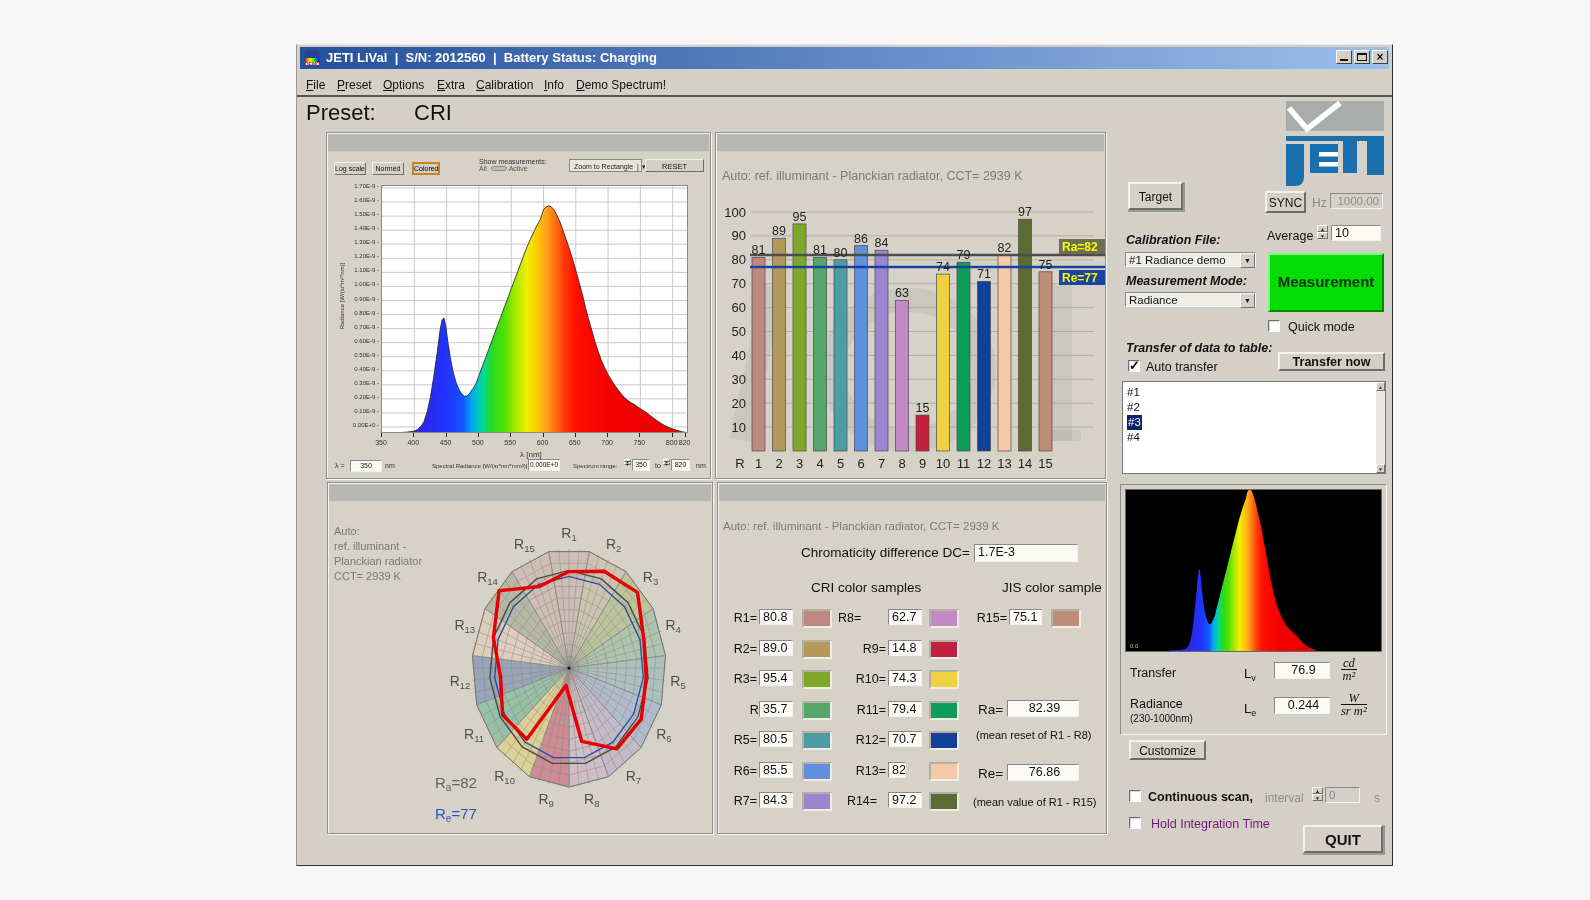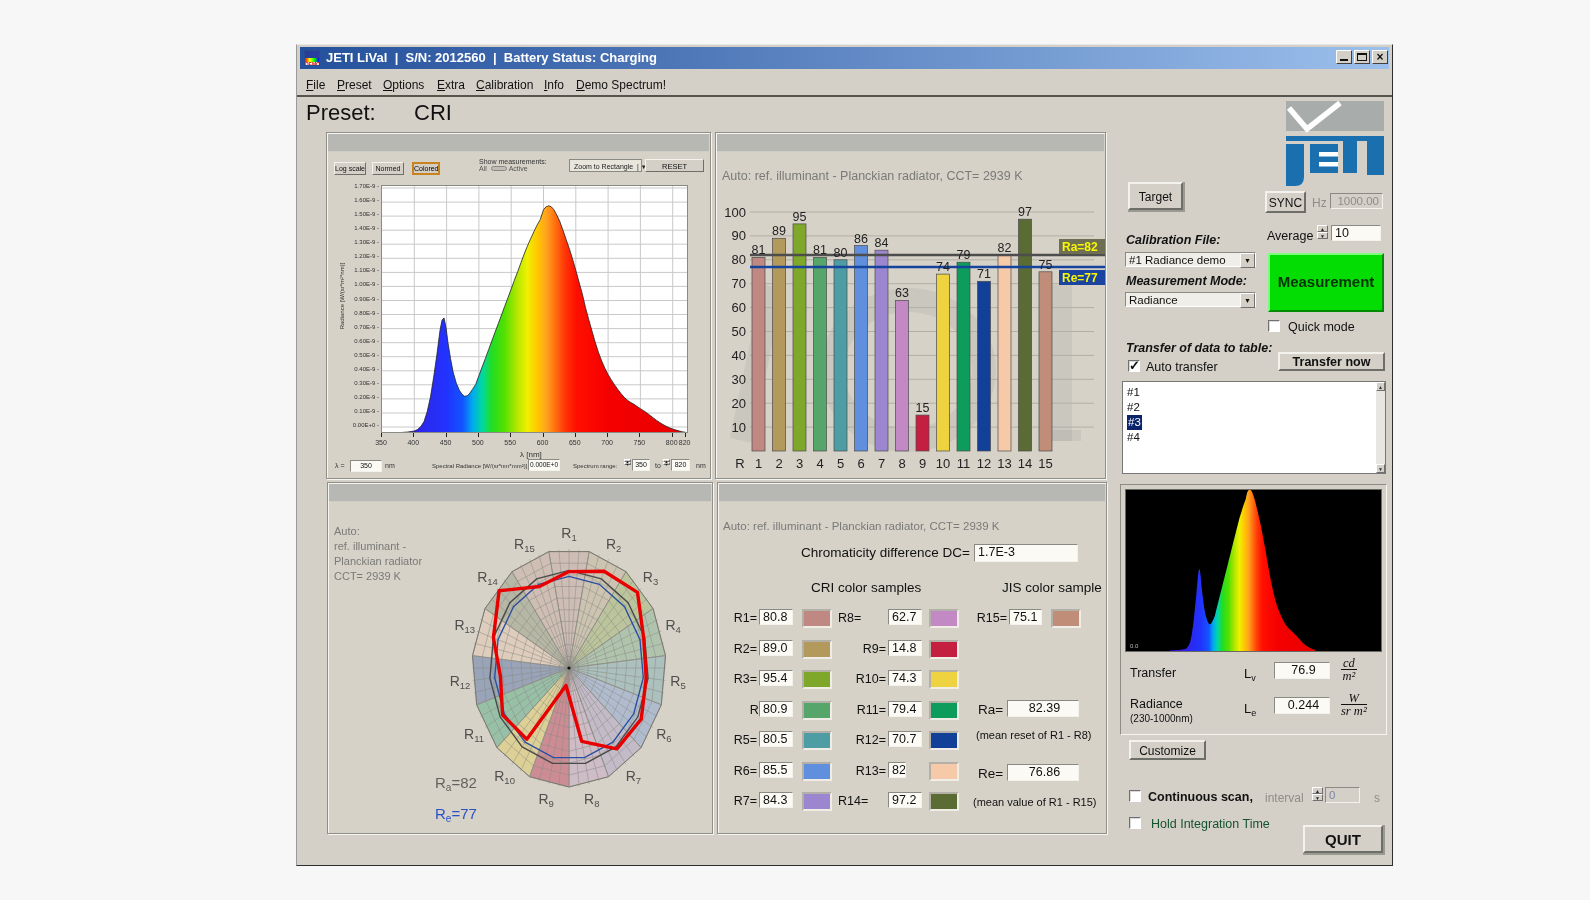--- a/index.html
+++ b/index.html
@@ -378,41 +378,41 @@
       <div style="position:absolute;left:120px;top:158.5px;width:48px;text-align:right;font-size:12.5px;color:#111">R9=</div>
       <div class="ebox" style="left:170px;top:156.5px;width:34px;height:16px">14.8</div>
       <div class="swatch" style="left:211px;top:156.5px;background:#c41f40"></div>
       <div style="position:absolute;left:0;top:189.0px;width:39px;text-align:right;font-size:12.5px;color:#111">R3=</div>
       <div class="ebox" style="left:41px;top:187.0px;width:34px;height:16px">95.4</div>
       <div class="swatch" style="left:84px;top:187.0px;background:#7fa82b"></div>
       <div style="position:absolute;left:120px;top:189.0px;width:48px;text-align:right;font-size:12.5px;color:#111">R10=</div>
       <div class="ebox" style="left:170px;top:187.0px;width:34px;height:16px">74.3</div>
       <div class="swatch" style="left:211px;top:187.0px;background:#efd23f"></div>
       <div style="position:absolute;left:16px;top:219.5px;width:39px;text-align:right;font-size:12.5px;color:#111">R4=</div>
-      <div class="ebox" style="left:41px;top:217.5px;width:34px;height:16px">80.9</div>
+      <div class="ebox" style="left:41px;top:217.5px;width:34px;height:16px">35.7</div>
       <div class="swatch" style="left:84px;top:217.5px;background:#56a56b"></div>
       <div style="position:absolute;left:120px;top:219.5px;width:48px;text-align:right;font-size:12.5px;color:#111">R11=</div>
       <div class="ebox" style="left:170px;top:217.5px;width:34px;height:16px">79.4</div>
       <div class="swatch" style="left:211px;top:217.5px;background:#0d9c5b"></div>
       <div style="position:absolute;left:0;top:250.0px;width:39px;text-align:right;font-size:12.5px;color:#111">R5=</div>
       <div class="ebox" style="left:41px;top:248.0px;width:34px;height:16px">80.5</div>
       <div class="swatch" style="left:84px;top:248.0px;background:#4f9da4"></div>
       <div style="position:absolute;left:120px;top:250.0px;width:48px;text-align:right;font-size:12.5px;color:#111">R12=</div>
       <div class="ebox" style="left:170px;top:248.0px;width:34px;height:16px">70.7</div>
       <div class="swatch" style="left:211px;top:248.0px;background:#123f97"></div>
       <div style="position:absolute;left:0;top:280.5px;width:39px;text-align:right;font-size:12.5px;color:#111">R6=</div>
       <div class="ebox" style="left:41px;top:278.5px;width:34px;height:16px">85.5</div>
       <div class="swatch" style="left:84px;top:278.5px;background:#5f8fdd"></div>
       <div style="position:absolute;left:120px;top:280.5px;width:48px;text-align:right;font-size:12.5px;color:#111">R13=</div>
       <div class="ebox" style="left:170px;top:278.5px;width:18px;height:16px">82.3</div>
       <div class="swatch" style="left:211px;top:278.5px;background:#f6c9a8"></div>
       <div style="position:absolute;left:0;top:311.0px;width:39px;text-align:right;font-size:12.5px;color:#111">R7=</div>
       <div class="ebox" style="left:41px;top:309.0px;width:34px;height:16px">84.3</div>
       <div class="swatch" style="left:84px;top:309.0px;background:#9c86cf"></div>
-      <div style="position:absolute;left:120px;top:311.0px;width:48px;text-align:left;font-size:12.5px;color:#111">R14=</div>
+      <div style="position:absolute;left:120px;top:311.0px;width:48px;text-align:center;font-size:12.5px;color:#111">R14=</div>
       <div class="ebox" style="left:170px;top:309.0px;width:34px;height:16px">97.2</div>
       <div class="swatch" style="left:211px;top:309.0px;background:#5a6b33"></div>
       <div style="position:absolute;left:240px;top:128px;width:49px;text-align:right;font-size:12.5px;color:#111">R15=</div>
       <div class="ebox" style="left:291px;top:126px;width:33px;height:16px">75.1</div>
       <div class="swatch" style="left:333px;top:126px;background:#bf8d78"></div>
       <div style="position:absolute;left:260px;top:219px;font-size:13.5px;color:#111">Ra=</div>
       <div class="ebox" style="left:289px;top:217px;width:72px;height:17px;text-align:center">82.39</div>
       <div style="position:absolute;left:258px;top:246px;font-size:11px;color:#111">(mean reset of R1 - R8)</div>
       <div style="position:absolute;left:260px;top:283px;font-size:13.5px;color:#111">Re=</div>
       <div class="ebox" style="left:289px;top:281px;width:72px;height:17px;text-align:center">76.86</div>
@@ -511,14 +511,14 @@
     <div style="position:absolute;left:832px;top:745px;width:12px;height:12px;background:#fff;border:1px solid;border-color:#707070 #fff #fff #707070;box-shadow:inset 1px 1px 0 #40404033"></div>
     <div style="position:absolute;left:851px;top:745px;font-size:12.5px;font-weight:bold;color:#111">Continuous scan,</div>
     <div style="position:absolute;left:968px;top:746px;font-size:12px;color:#8e8e88">interval</div>
     <div style="position:absolute;left:1015px;top:742px;width:11px;height:18px">
       <div style="height:7px;background:#d4d0c8;border:1px solid;border-color:#fff #707070 #707070 #fff;font-size:5px;line-height:6px;text-align:center;color:#222">▲</div>
       <div style="height:7px;background:#d4d0c8;border:1px solid;border-color:#fff #707070 #707070 #fff;font-size:5px;line-height:7px;text-align:center;color:#222">▼</div>
     </div>
     <div class="sbox2" style="left:1028px;top:742px;width:35px;height:16px;color:#7a86a0">0</div>
     <div style="position:absolute;left:1077px;top:746px;font-size:12px;color:#8e8e88">s</div>
     <div style="position:absolute;left:832px;top:772px;width:12px;height:12px;background:#fff;border:1px solid;border-color:#707070 #fff #fff #707070;box-shadow:inset 1px 1px 0 #40404033"></div>
-    <div style="position:absolute;left:854px;top:772px;font-size:12.5px;color:#14532d">Hold Integration Time</div>
+    <div style="position:absolute;left:854px;top:772px;font-size:12.5px;color:#701a75">Hold Integration Time</div>
     <div class="btn" style="left:1006px;top:780px;width:80px;height:28px;line-height:26px;font-weight:bold;font-size:15px;box-shadow:1px 1px 0 1px #9a9a92">QUIT</div>
   </div>
 </body></html>

